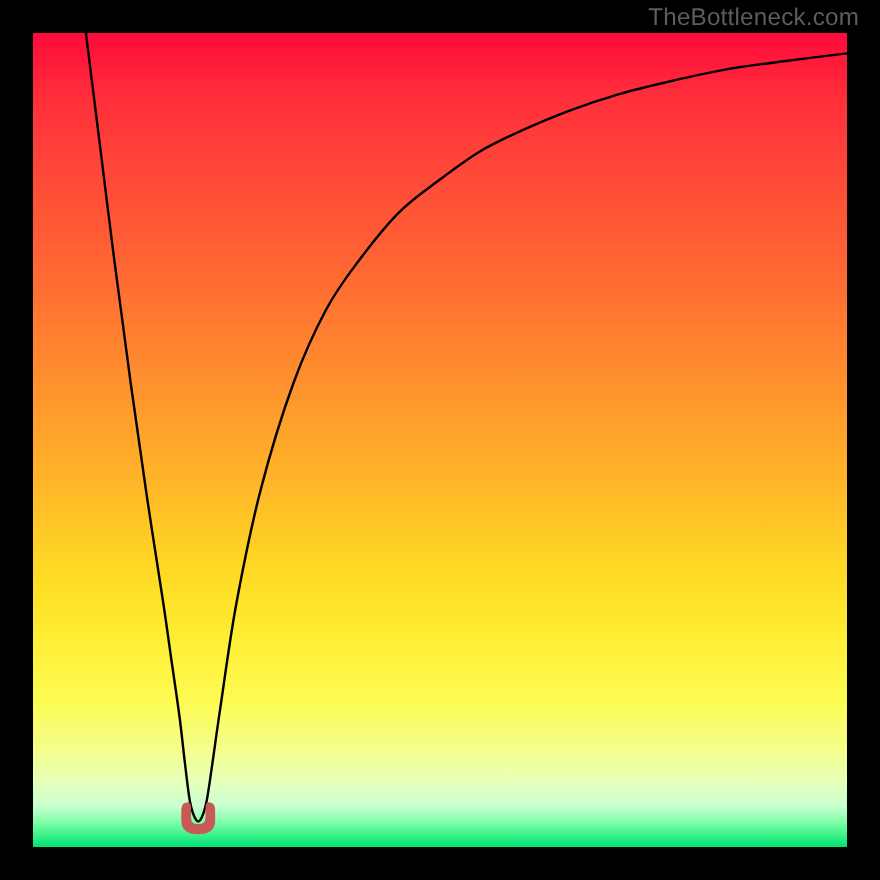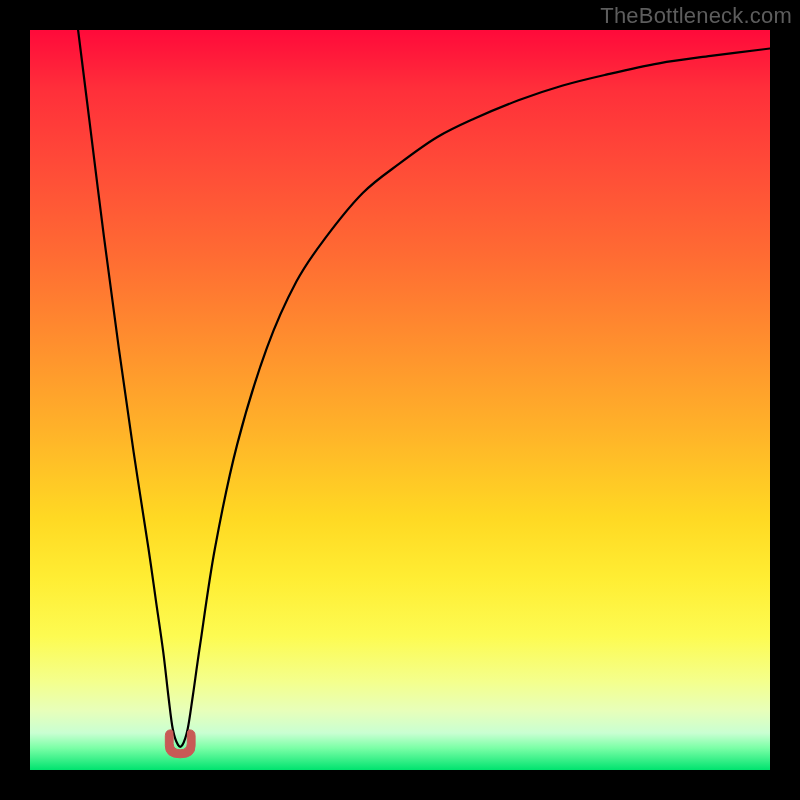--- a/index.html
+++ b/index.html
@@ -44,21 +44,21 @@
       #f4ff8c 88%,
       #e7ffba 92%,
       #c9ffd2 95%,
       #7cffa7 97%,
       #00e36f 100%
     );
   }
   .watermark {
     position: absolute;
     top: 3px;
-    right: 8px;
+    right: 19px;
     color: #5d5d5d;
     font-size: 22px;
     letter-spacing: 0.2px;
     font-weight: 400;
     user-select: none;
   }
   svg.curve {
     position: absolute;
     inset: 0;
     width: 740px;

